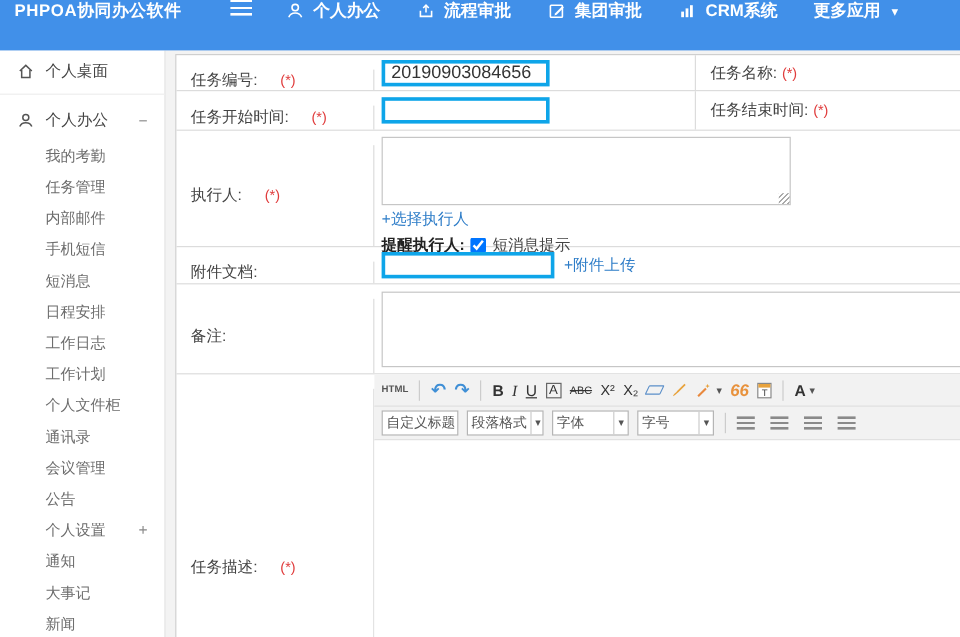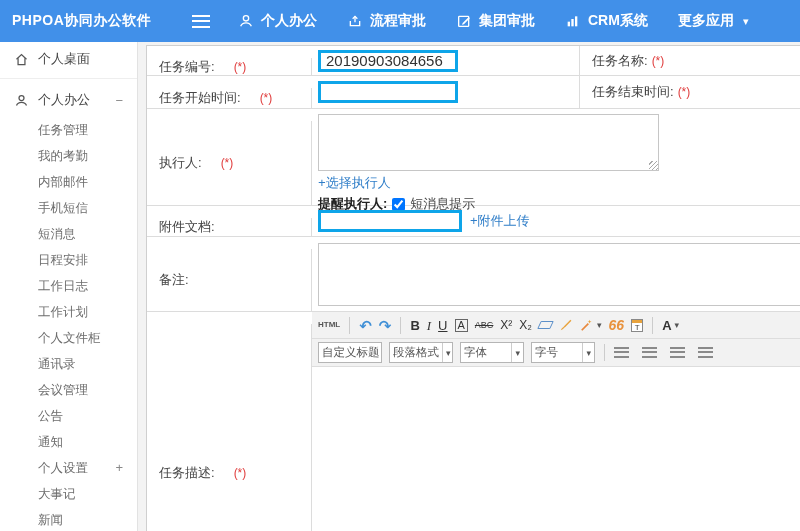--- a/index.html
+++ b/index.html
@@ -1,19 +1,19 @@
 <!DOCTYPE html>
 <html><head>
 <meta charset="utf-8">
 <style>
   * { margin:0; padding:0; box-sizing:border-box; }
   html,body { width:800px; height:531px; overflow:hidden; font-family:"Liberation Sans","DejaVu Sans",sans-serif; background:#f3f3f3; }
 
   
-  .topbar { position:absolute; left:0; top:0; width:800px; height:42px; background:#4190e9; color:#fff; display:flex; align-items:center; z-index:10; }
+  .topbar { position:absolute; left:0; top:0; width:800px; height:42px; background:#4190e9; color:#fff; display:flex; align-items:flex-start; z-index:10; }
   .logo { font-size:14px; font-weight:bold; padding-left:12px; width:178px; letter-spacing:.5px; }
   .hamburger { width:18px; height:13px; margin-left:14px; background:repeating-linear-gradient(to bottom,#fff 0 2px,rgba(0,0,0,0) 2px 5.5px); cursor:pointer; }
   .topnav { display:flex; align-items:center; margin-left:28px; }
   .nav-item { display:flex; align-items:center; gap:7px; margin-right:30px; font-size:14px; font-weight:bold; cursor:pointer; white-space:nowrap; }
   .nav-item svg { width:16px; height:16px; display:block; }
   .nav-caret { font-size:11px; margin-left:2px; }
 
   
   .sidebar { position:absolute; left:0; top:42px; width:138px; bottom:0; background:#fff; border-right:1px solid #e2e2e2; }
   .side-root { display:flex; align-items:center; gap:9px; height:34px; padding-left:14px; font-size:13px; color:#444; cursor:pointer; position:relative; }
@@ -135,37 +135,37 @@
   </div>
   <div class="side-divider"></div>
   <div class="side-root">
     <svg viewBox="0 0 24 24" fill="none" stroke="currentColor" stroke-width="2">
         <circle cx="12" cy="8" r="4"></circle>
         <path d="M4 20c1.5-4.2 6-5.2 8-5.2s6.5 1 8 5.2"></path>
       </svg>
     <span>个人办公</span>
     <span class="side-toggle">−</span>
   </div>
+  <div class="side-sub"><span>我的考勤</span></div>
   <div class="side-sub"><span>任务管理</span></div>
-  <div class="side-sub"><span>我的考勤</span></div>
   <div class="side-sub"><span>内部邮件</span></div>
   <div class="side-sub"><span>手机短信</span></div>
   <div class="side-sub"><span>短消息</span></div>
   <div class="side-sub"><span>日程安排</span></div>
   <div class="side-sub"><span>工作日志</span></div>
   <div class="side-sub"><span>工作计划</span></div>
   <div class="side-sub"><span>个人文件柜</span></div>
   <div class="side-sub"><span>通讯录</span></div>
   <div class="side-sub"><span>会议管理</span></div>
   <div class="side-sub"><span>公告</span></div>
-  <div class="side-sub"><span>通知</span></div>
   <div class="side-sub">
     <span>个人设置</span>
     <span class="side-toggle">+</span>
   </div>
+  <div class="side-sub"><span>通知</span></div>
   <div class="side-sub"><span>大事记</span></div>
   <div class="side-sub"><span>新闻</span></div>
 </aside>
 
 <main class="main"></main>
 
 <div class="page-title">
   <span class="plus-icon"></span>
   <span class="ttl">发布任务</span>
 </div>

